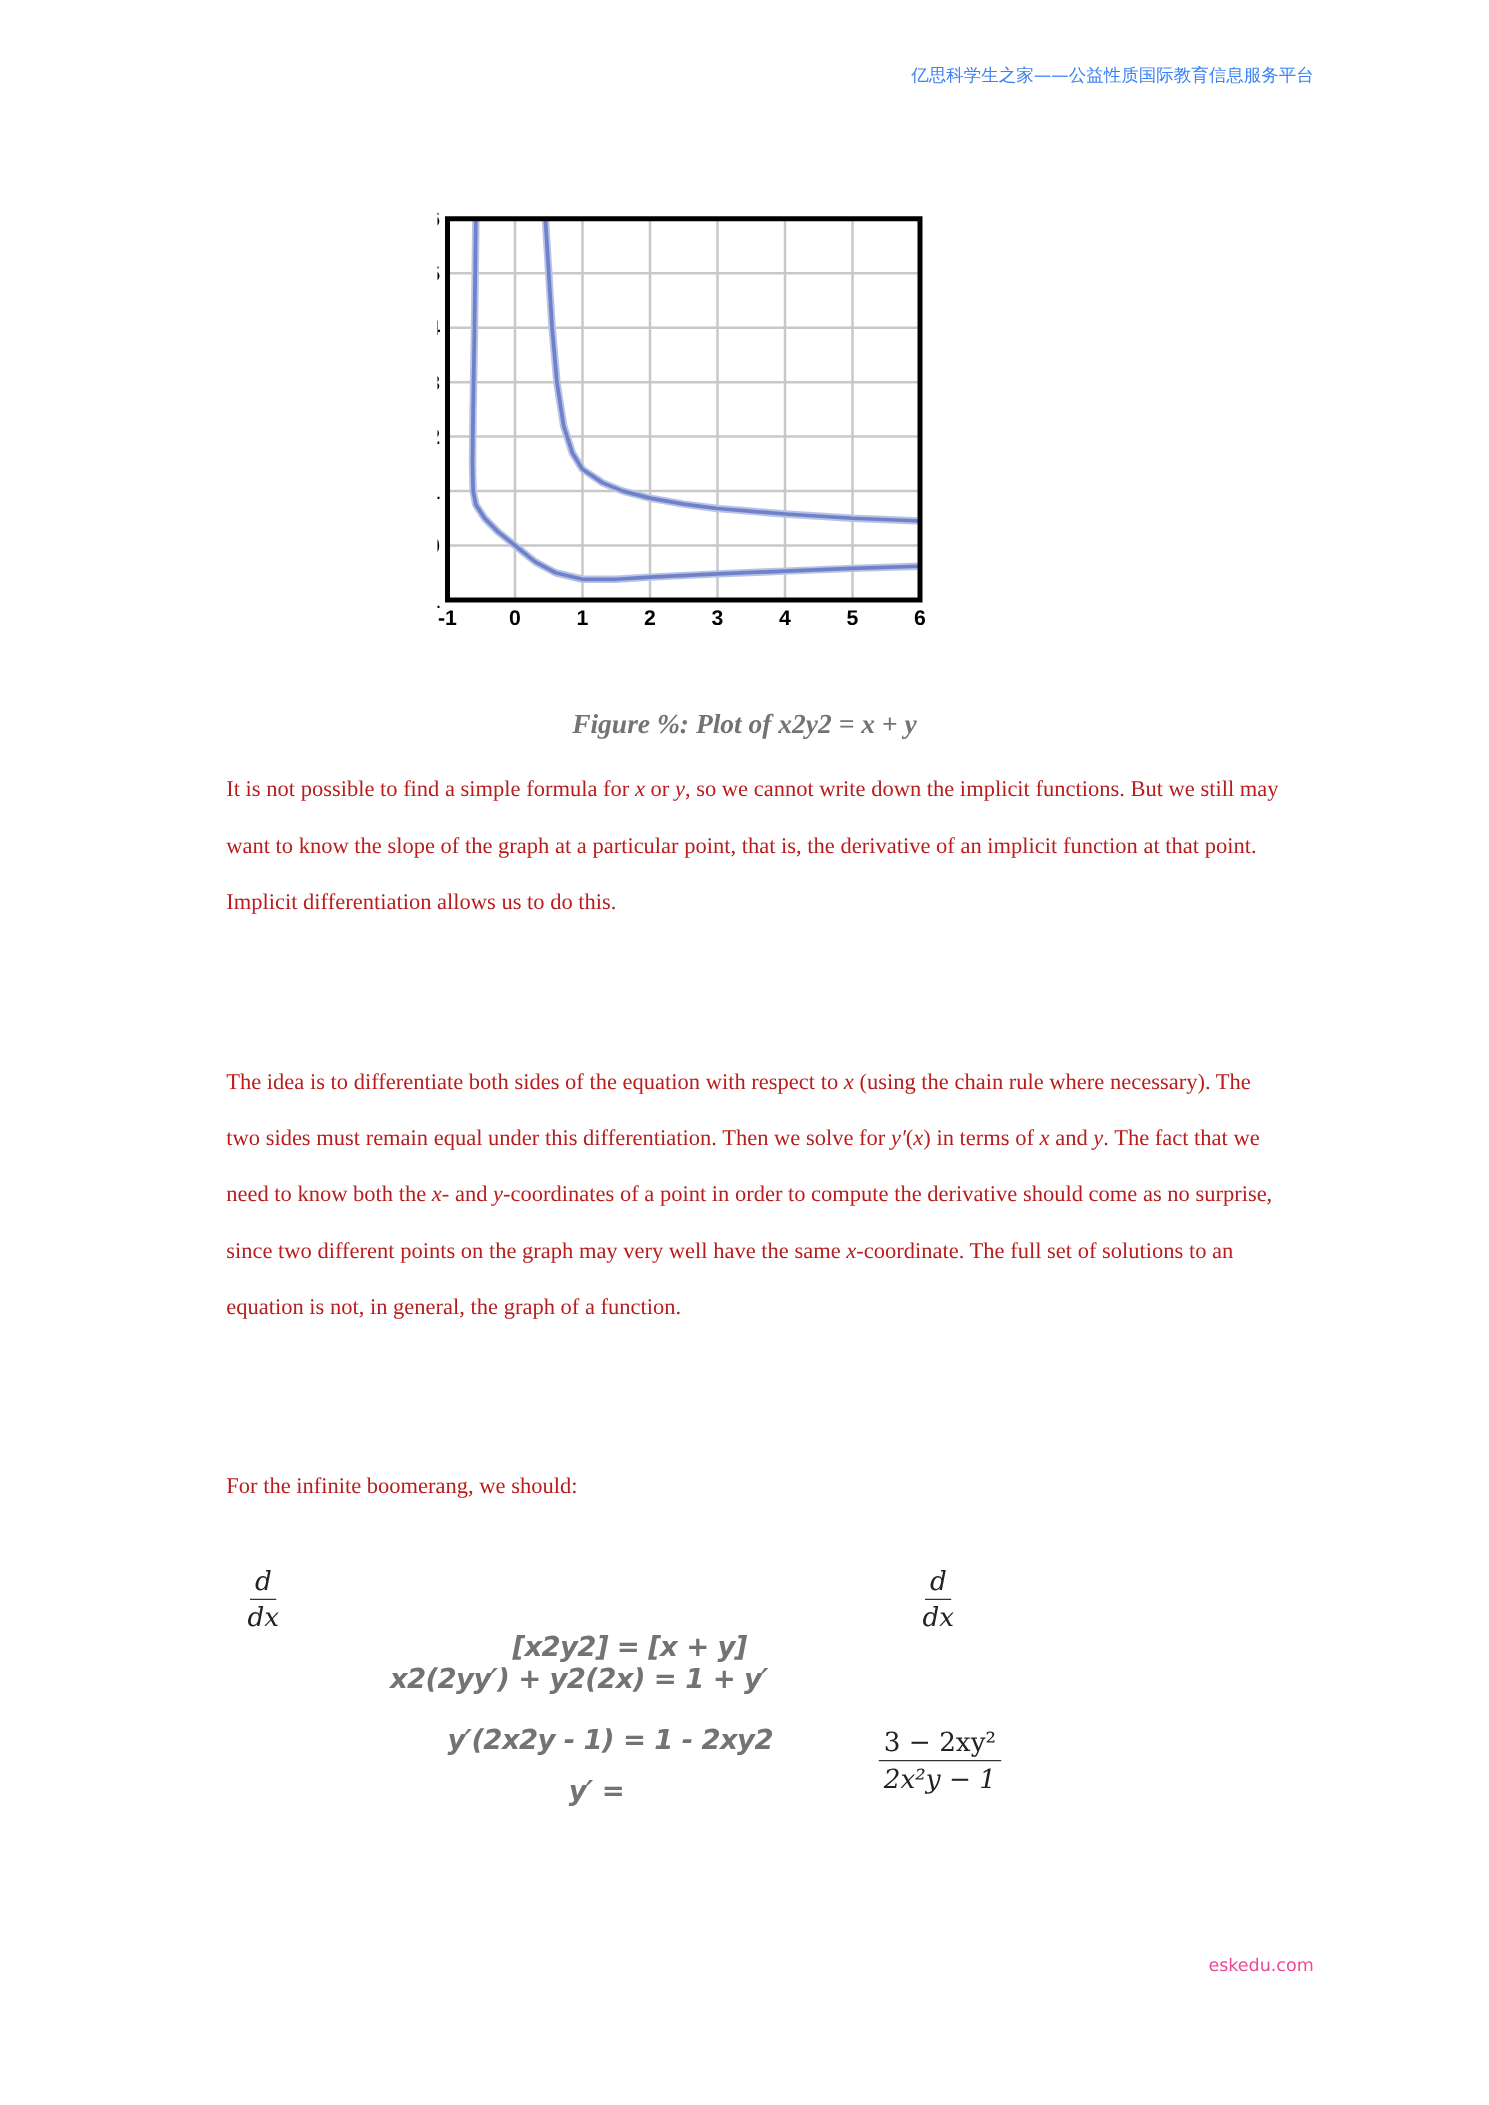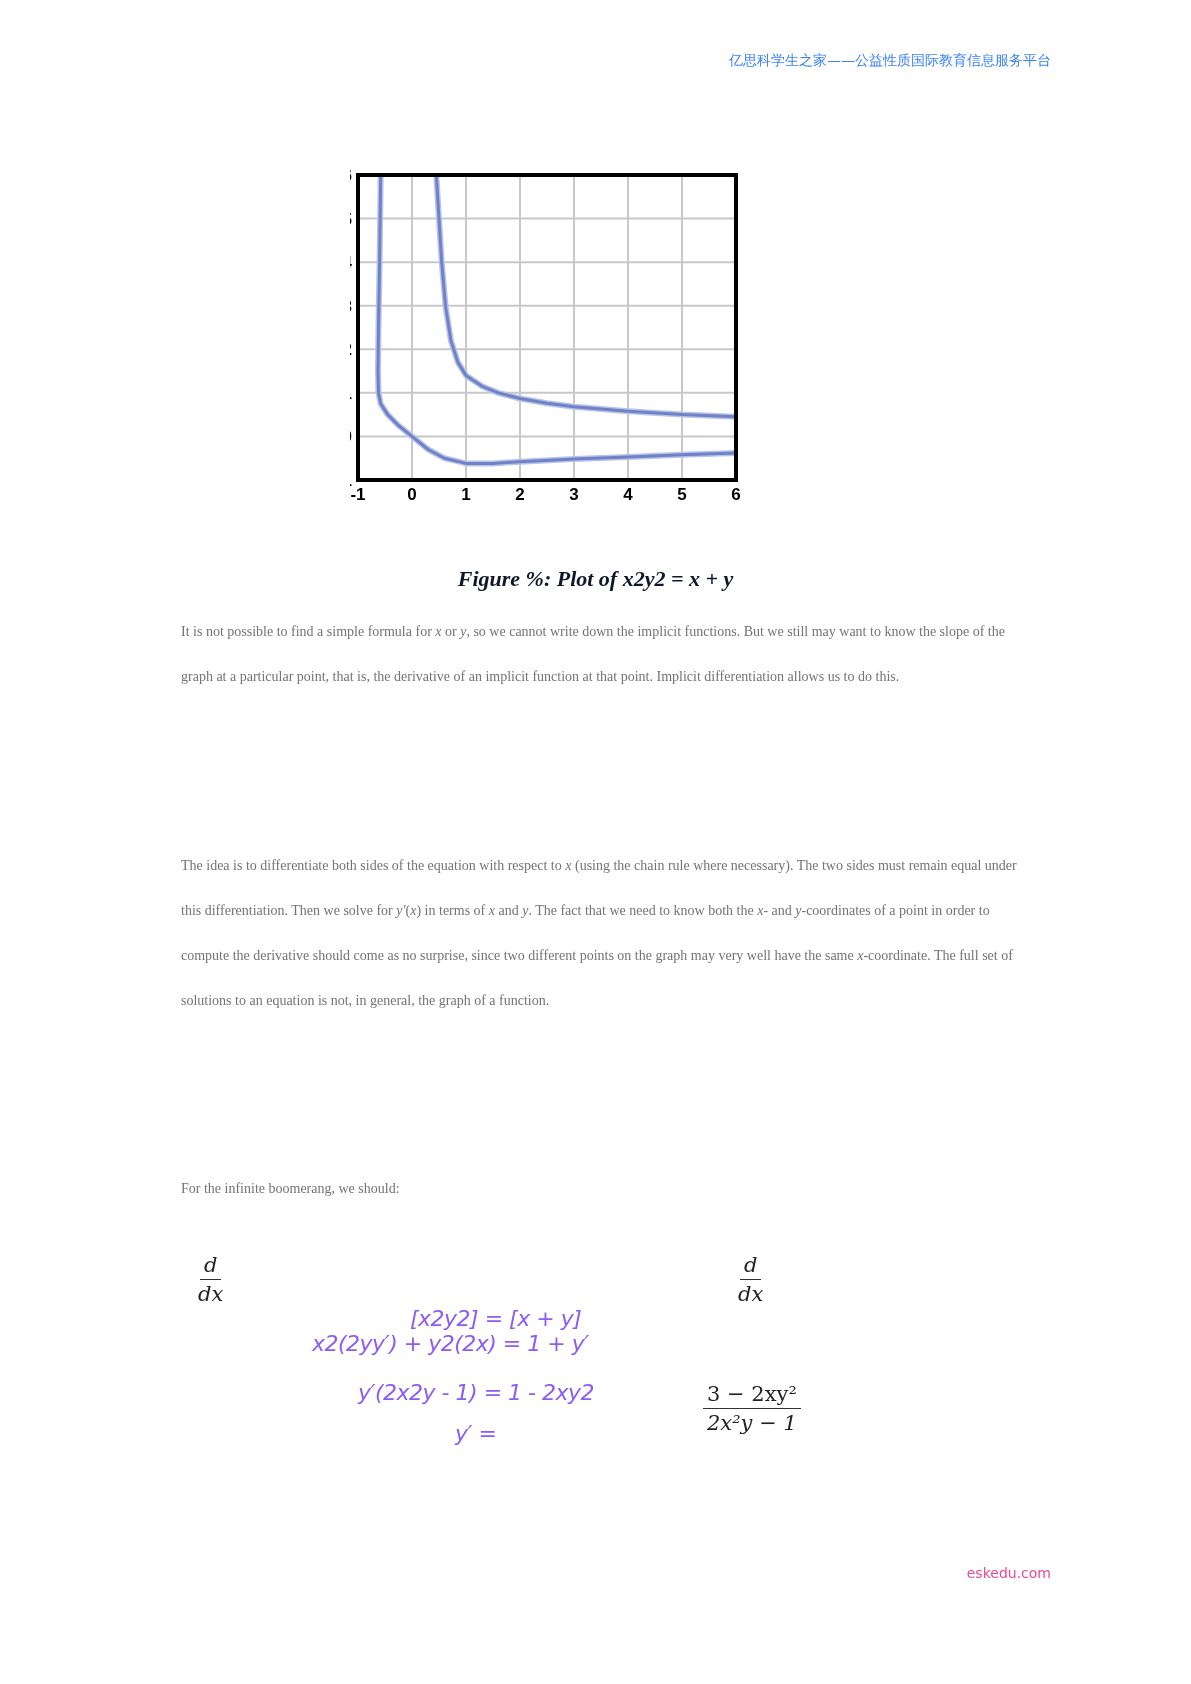--- a/index.html
+++ b/index.html
@@ -9,42 +9,42 @@
     font-family: "DejaVu Sans", sans-serif; font-size: 14px; color: #3b82f6;
   }
   .footer-note {
     position: absolute; top: 1565px; right: 140px;
     font-family: "DejaVu Sans", sans-serif; font-size: 14px; color: #ec4899;
   }
   #plot { position: absolute; left: 350px; top: 170px; }
   .tick-label { font-family: "Liberation Sans", sans-serif; font-weight: bold; font-size: 17px; fill: #000; }
   .caption {
     position: absolute; top: 566px; left: 0; width: 1191px; text-align: center;
-    font-family: "Liberation Serif", serif; font-style: italic; font-weight: bold; font-size: 22px; color: #0f172a;
+    font-family: "Liberation Serif", serif; font-style: italic; font-weight: bold; font-size: 22px; color: #737373;
   }
   .body-text {
     position: absolute; left: 181px; width: 850px;
-    font-family: "Liberation Serif", serif; font-size: 14px; line-height: 45px; color: #737373;
+    font-family: "Liberation Serif", serif; font-size: 18px; line-height: 45px; color: #b91c1c;
   }
   .body-text i { font-style: italic; }
   #para1 { top: 609px; }
   #para2 { top: 843px; }
   #para3 { top: 1166px; }
   .frac {
     position: absolute; display: inline-flex; flex-direction: column; align-items: center;
     font-family: "DejaVu Serif", serif; font-style: italic; font-size: 21px; color: #222;
   }
   .frac .num { padding: 0 4px 2px 4px; border-bottom: 1.5px solid #333; line-height: 24px; }
   .frac .den { padding-top: 2px; line-height: 24px; font-style: italic; }
   #ddx-left { left: 198px; top: 1253px; }
   #ddx-right { left: 738px; top: 1253px; }
   #result-frac { left: 703px; top: 1382px; font-style: normal; font-size: 21px; }
   .eq-line {
     position: absolute; font-family: "DejaVu Sans", sans-serif; font-style: italic; font-size: 22px;
-    color: #8b5cf6; white-space: pre; letter-spacing: -0.5px;
+    color: #737373; white-space: pre; letter-spacing: -0.5px; font-weight: bold;
   }
   #eq1 { left: 410px; top: 1306px; }
   #eq2 { left: 312px; top: 1331px; }
   #eq3 { left: 358px; top: 1380px; }
   #eq4 { left: 455px; top: 1421px; }
 </style>
 </head>
 <body>
 
 <div class="header-note">亿思科学生之家——公益性质国际教育信息服务平台</div>

